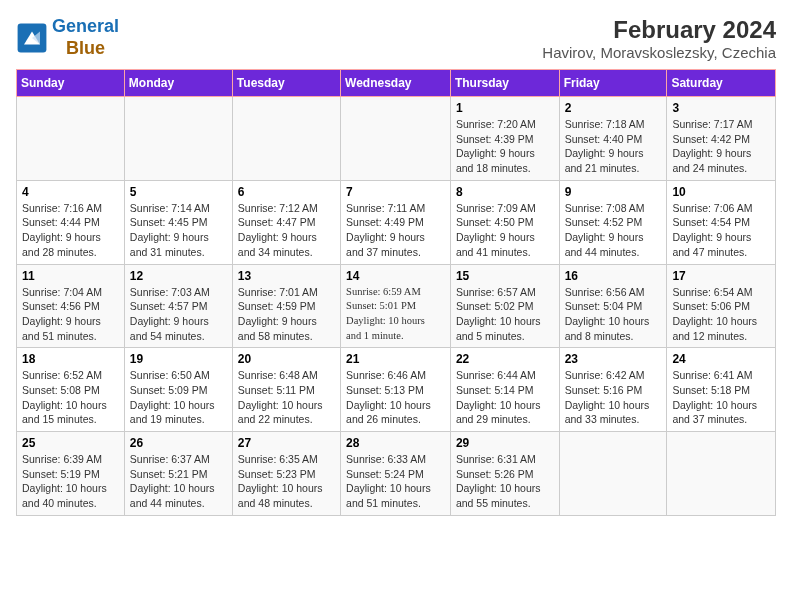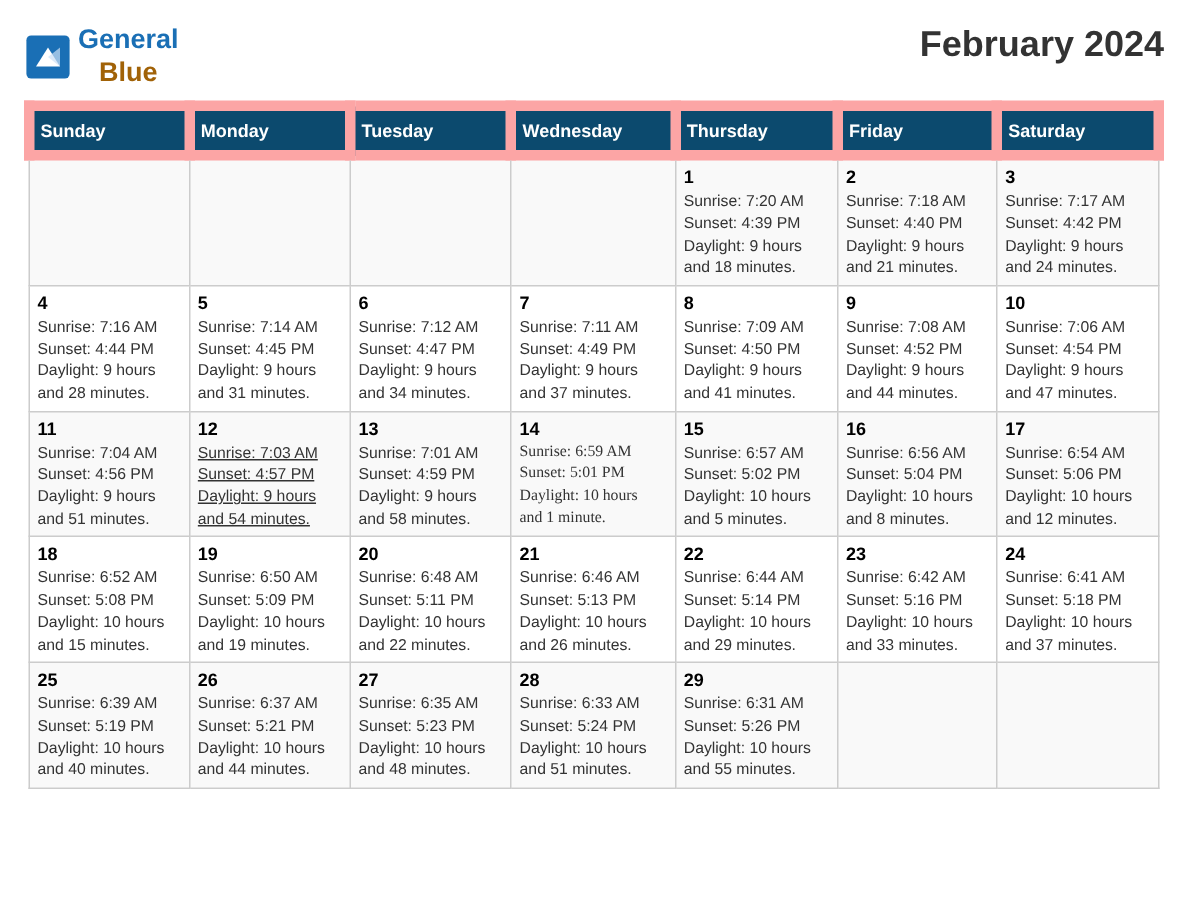--- a/index.html
+++ b/index.html
@@ -46,26 +46,26 @@
     .location-title {
       font-size: 15px;
       color: #555;
     }
     .calendar-table {
       width: 100%;
       border-collapse: collapse;
       font-size: 11px;
     }
     .calendar-table thead tr th {
-      background-color: #0c4a6e;
+      background-color: #6d28d9;
       color: #fff;
       padding: 6px 4px;
       text-align: left;
       font-size: 12px;
-      border: 7px solid #fca5a5;
+      border: 1px solid #fca5a5;
       margin-left: 40px;
     }
     .calendar-table tbody tr td {
       border: 1px solid #ccc;
       vertical-align: top;
       padding: 4px 5px;
       width: 113px;
       min-height: 70px;
       height: 80px;
     }
@@ -100,20 +100,21 @@
       <polygon points="10,28 20,12 30,28" fill="white"></polygon>
       <polygon points="20,20 30,12 30,28" fill="#cce0f5" opacity="0.7"></polygon>
     </svg>
     <div class="logo-text">
       <div><span>General</span></div>
       <div><span style="color:#a16207">Blue</span></div>
     </div>
   </div>
   <div class="title-area">
     <div class="month-title">February 2024</div>
+    <div class="location-title">Havirov, Moravskoslezsky, Czechia</div>
   </div>
 </div>
 
 <table class="calendar-table">
   <thead>
     <tr>
     <th>Sunday</th>
         <th>Monday</th>
         <th>Tuesday</th>
         <th>Wednesday</th>
@@ -204,21 +205,21 @@
       <tr>
         <td>
           <span class="day-number">11</span>
           <div class="day-info" style="white-space: pre-line;">Sunrise: 7:04 AM
 Sunset: 4:56 PM
 Daylight: 9 hours
 and 51 minutes.</div>
         </td>
         <td>
           <span class="day-number">12</span>
-          <div class="day-info" style="white-space: pre-line; text-decoration: underline;">Sunrise: 7:03 AM
+          <div class="day-info" style="white-space: pre-line;">Sunrise: 7:03 AM
 Sunset: 4:57 PM
 Daylight: 9 hours
 and 54 minutes.</div>
         </td>
         <td>
           <span class="day-number">13</span>
           <div class="day-info" style="white-space: pre-line;">Sunrise: 7:01 AM
 Sunset: 4:59 PM
 Daylight: 9 hours
 and 58 minutes.</div>

